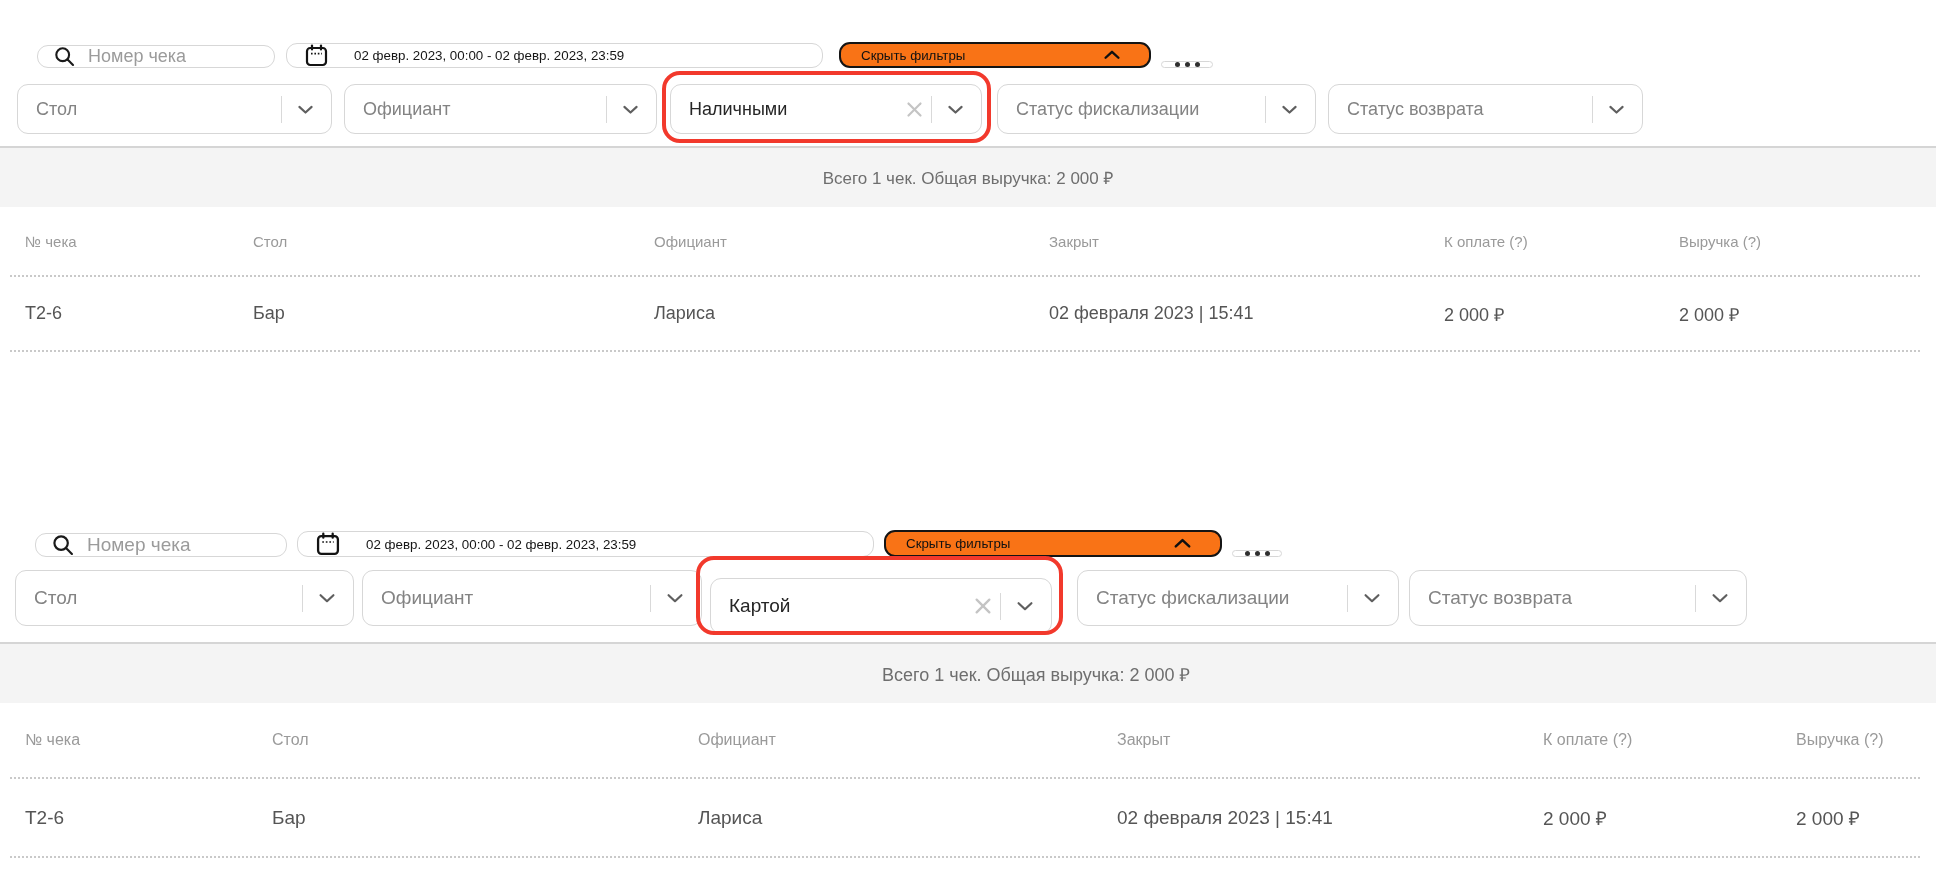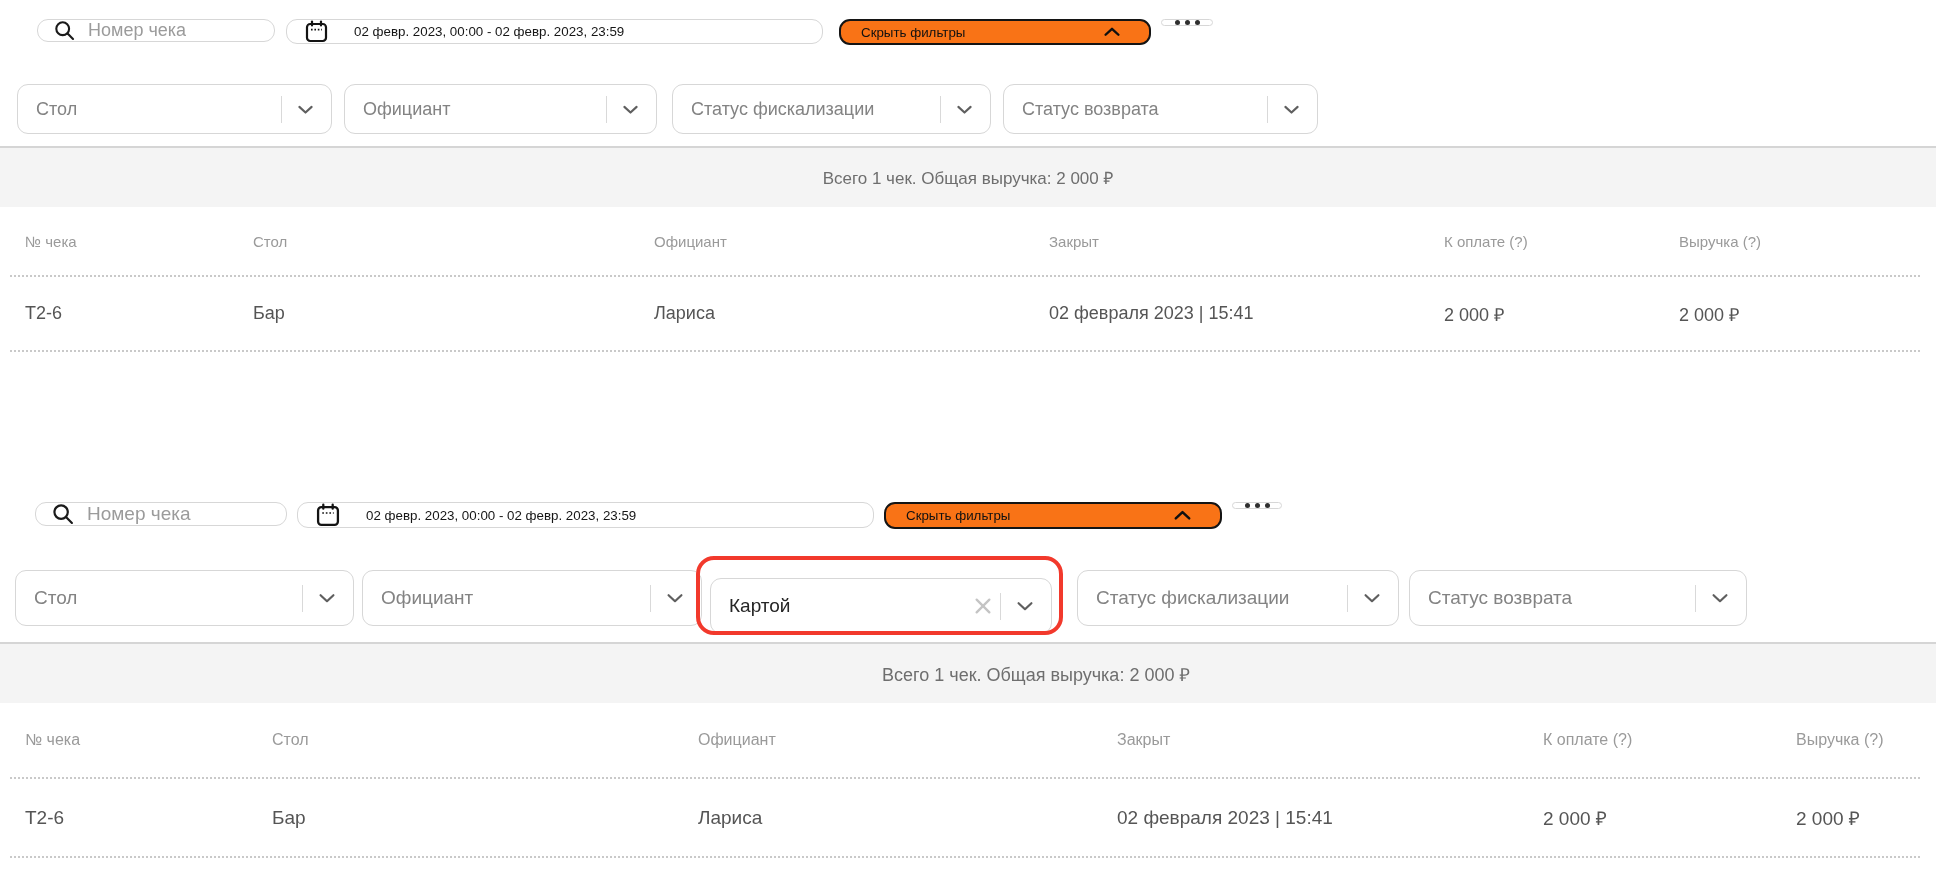--- a/index.html
+++ b/index.html
@@ -7,21 +7,21 @@
   .page {
     position: relative;
     width: 1936px; height: 886px;
     overflow: hidden;
     font-family: "Liberation Sans", sans-serif;
     color: #1c1c1c;
     background: #fff;
   }
 
   
-  .toolbar { display:flex; align-items:flex-start;padding-left:20px; }
+  .toolbar { display:flex; align-items:flex-end;padding-left:20px; }
   .p1 .toolbar { margin:19px 0 0 17px; height:49px; gap:10px; font-size:18px; }
   .p2 .toolbar { margin:150px 0 0 15px; height:55px; gap:10px; font-size:19px; }
 
   .search-box {
     display:flex; align-items:center; gap:13px;
     border:1.5px solid #d7d7d7; border-radius:11px;
     padding:0 16px; background:#fff;
   }
   .p1 .search-box { width:238px; }
   .p2 .search-box { width:252px; }
@@ -185,20 +185,38 @@
       <div class="dd dd-waiter">
         <span class="dd-label">Официант</span>
         <span class="vline"></span>
         <span>
             <svg width="21" height="21" viewBox="0 0 24 24">
               <polyline points="5,9 12,15.5 19,9" fill="none" stroke="#5f5f5f" stroke-width="2.4" stroke-linecap="round" stroke-linejoin="round"></polyline>
             </svg>
           </span>
       </div>
 
+      <div class="payment-wrap">
+        <div class="annotation-ring"></div>
+        <div class="dd dd-payment" style="height:100%;">
+          <span class="dd-value">Наличными</span>
+          <span class="clear-x">
+            <svg width="17" height="17" viewBox="0 0 17 17">
+                <line x1="2.5" y1="2.5" x2="14.5" y2="14.5" stroke="#c4c4c4" stroke-width="2.2" stroke-linecap="round"></line>
+                <line x1="14.5" y1="2.5" x2="2.5" y2="14.5" stroke="#c4c4c4" stroke-width="2.2" stroke-linecap="round"></line>
+              </svg>
+          </span>
+          <span class="vline"></span>
+          <span>
+              <svg width="21" height="21" viewBox="0 0 24 24">
+                <polyline points="5,9 12,15.5 19,9" fill="none" stroke="#5f5f5f" stroke-width="2.4" stroke-linecap="round" stroke-linejoin="round"></polyline>
+              </svg>
+            </span>
+        </div>
+      </div>
 
       <div class="dd dd-fiscal">
         <span class="dd-label">Статус фискализации</span>
         <span class="vline"></span>
         <span>
             <svg width="21" height="21" viewBox="0 0 24 24">
               <polyline points="5,9 12,15.5 19,9" fill="none" stroke="#5f5f5f" stroke-width="2.4" stroke-linecap="round" stroke-linejoin="round"></polyline>
             </svg>
           </span>
       </div>

